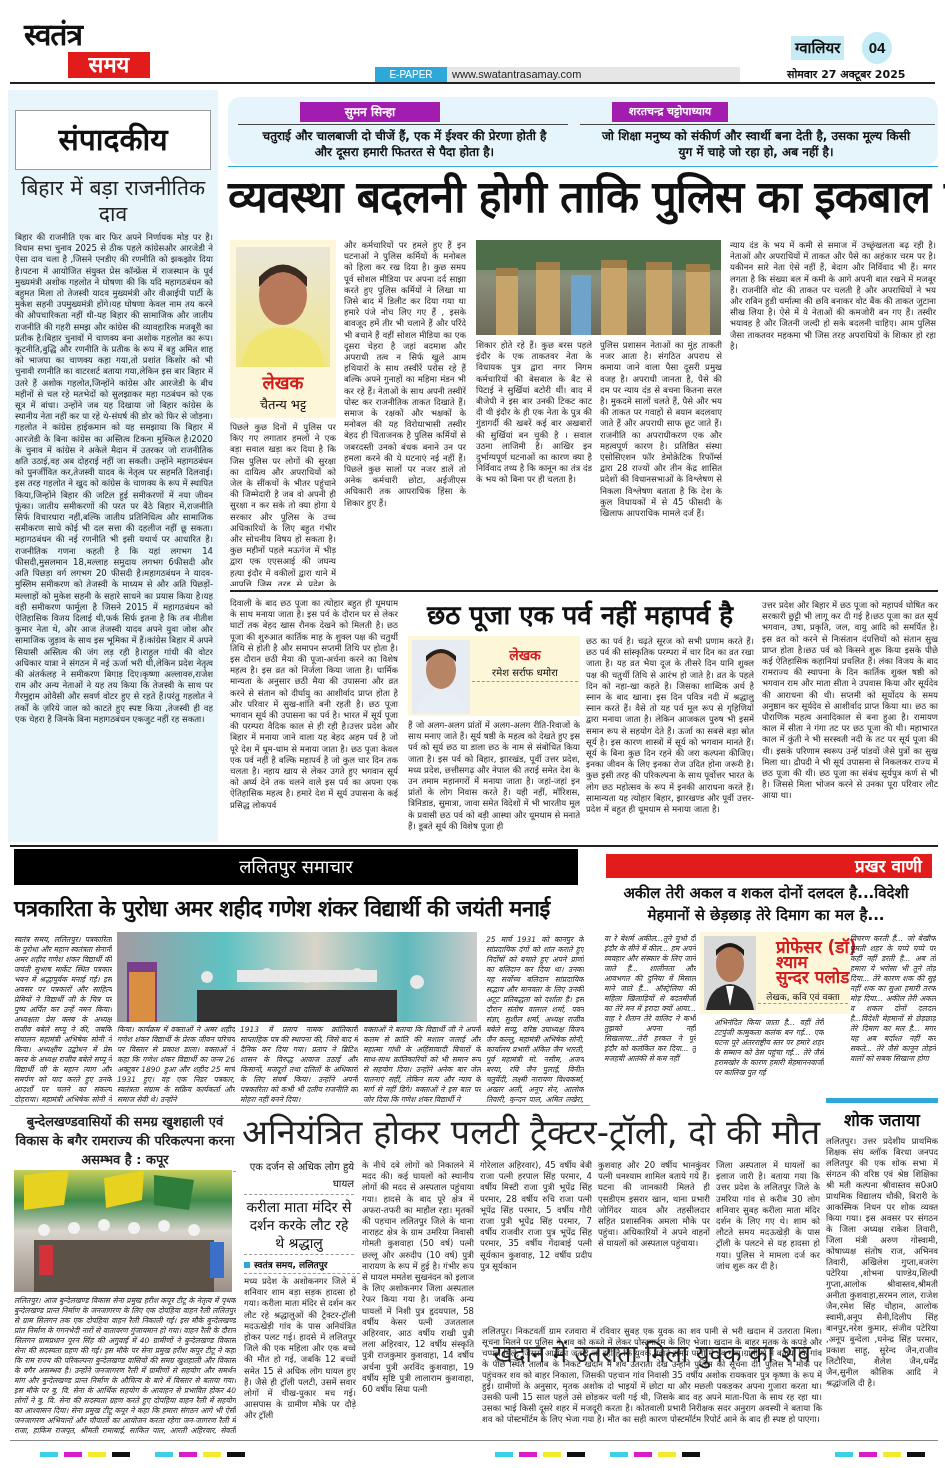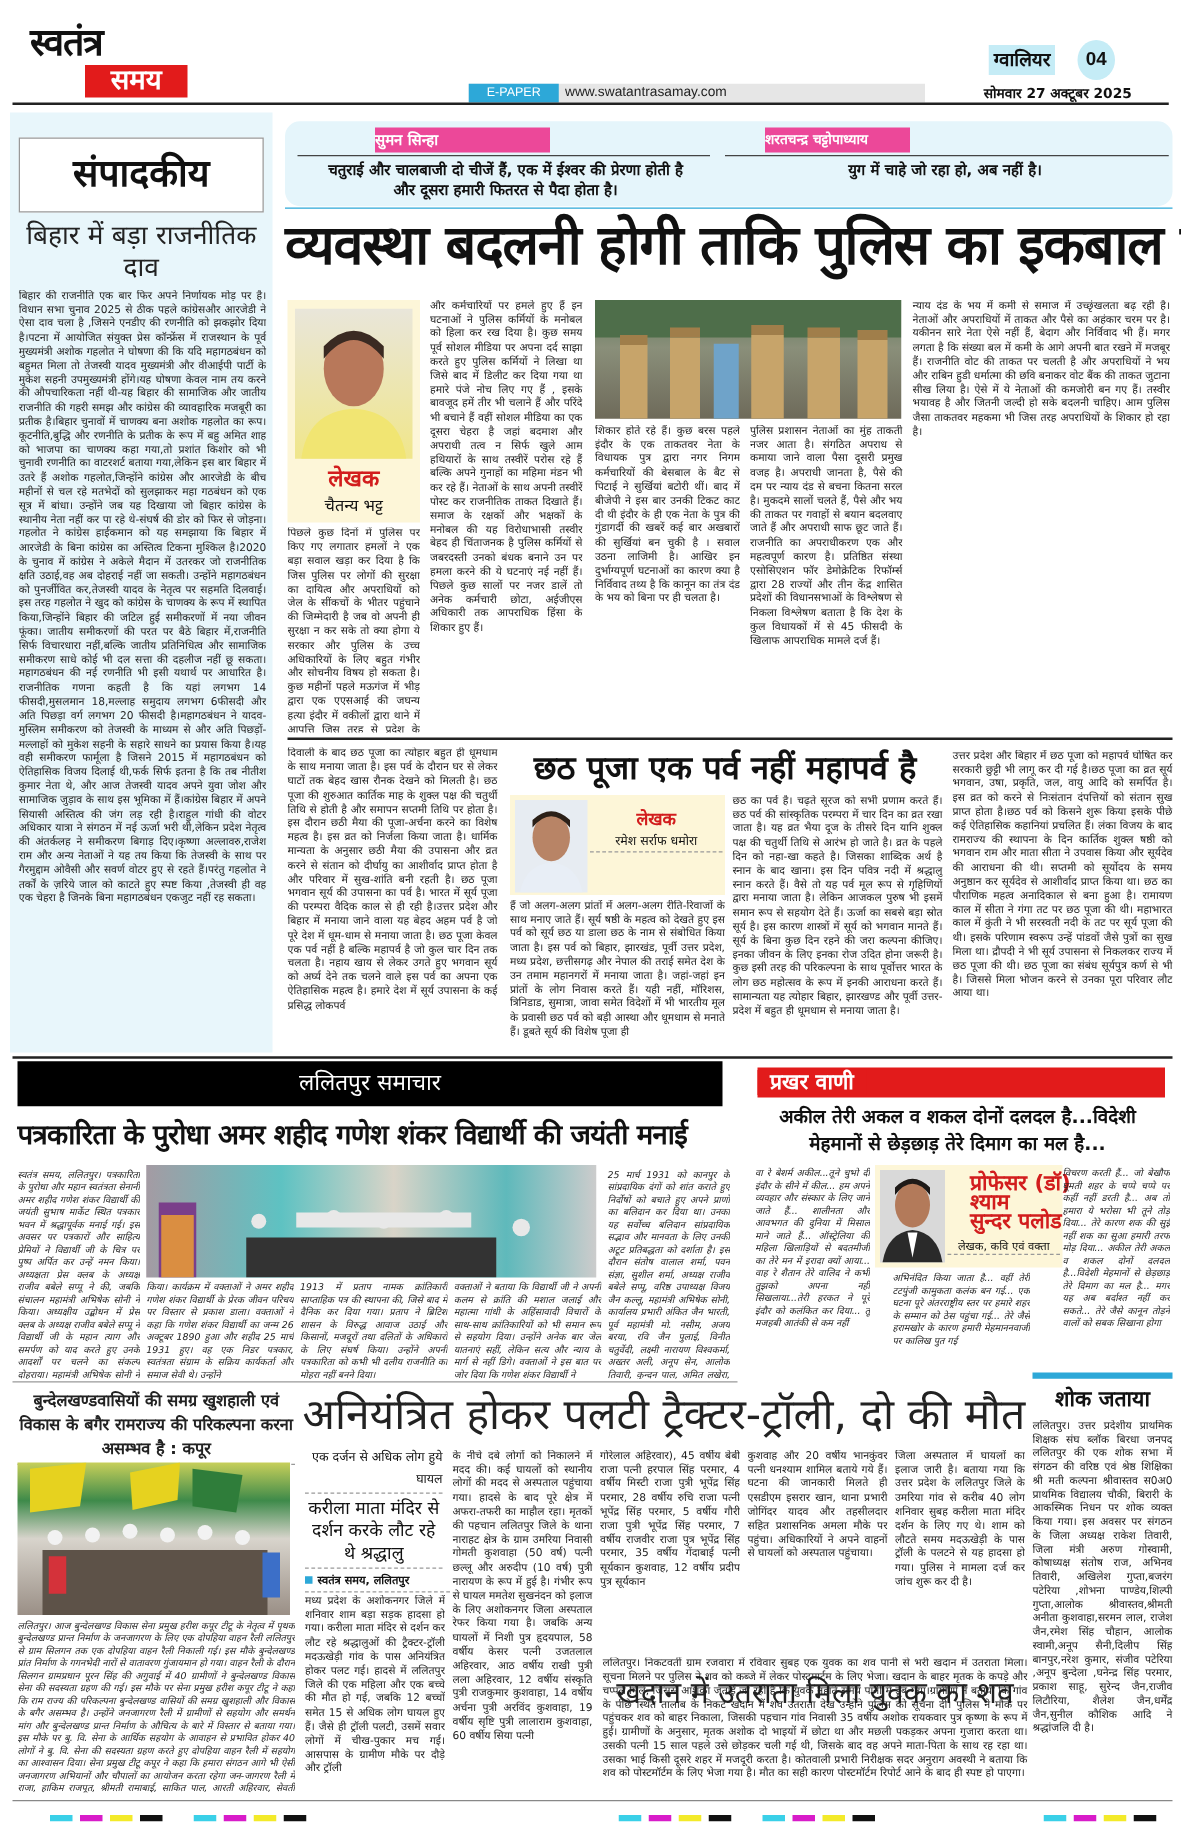--- a/index.html
+++ b/index.html
@@ -15,33 +15,33 @@
 .url{left:452px;top:67px;font-size:11px;line-height:15px;color:#222;font-family:"Liberation Sans",sans-serif}
 .city{left:791px;top:36px;height:24px;padding:0 4px;background:#c5ecf6;font-size:15px;font-weight:bold;line-height:24px}
 .pgno{left:862px;top:32px;width:30px;height:32px;border-radius:50%;background:#c5ecf6;font-size:15px;font-weight:bold;text-align:center;line-height:32px;font-family:"Liberation Sans",sans-serif}
 .date{left:787px;top:66px;font-size:11px;font-weight:bold}
 .rule{left:10px;top:82px;width:925px;height:2px;background:#222}
 .left-col{left:8px;top:90px;width:210px;height:752px;background:#e8f6fb}
 .sampadkiya{left:15px;top:110px;width:196px;height:60px;background:#fff;border:1px solid #999;font-size:30px;font-weight:bold;text-align:center;line-height:58px}
 .edit-title{left:15px;top:175px;width:196px;font-size:21px;text-align:center;line-height:26px;color:#222}
 .coltext{font-size:8.5px;line-height:11.2px;color:#222;text-align:justify;overflow:hidden}
 .quote-box{left:228px;top:97px;width:710px;height:68px;background:#e5f5fb;border-radius:12px}
-.qname{height:20px;background:#ec4899;color:#fff;font-size:12px;font-weight:bold;line-height:20px}
+.qname{height:20px;background:#a21caf;color:#fff;font-size:12px;font-weight:bold;text-align:center;line-height:20px}
 .qline{height:1px;background:#444}
 .qtext{font-size:12px;font-weight:bold;text-align:center;line-height:16px;color:#111}
 .qrule{left:228px;top:166px;width:710px;height:1px;background:#2da8d8}
 .headline{left:228px;top:168px;width:712px;font-size:44px;font-weight:bold;line-height:58px;letter-spacing:-1px;white-space:nowrap;transform:scaleX(0.98);transform-origin:left}
 .photo{background:#9aa7a0}
 .author-card{left:230px;top:240px;width:106px;height:178px;background:#fdf6d8}
 .author-photo{left:236px;top:247px;width:94px;height:120px;background:linear-gradient(#e9e6da,#f0e68a)}
 .lekhak{color:#d21d1d;font-size:18px;font-weight:bold;text-align:center}
 .aname{font-size:13px;text-align:center;color:#111}
 .divider{background:#222}
 .sec-bar{background:#000;color:#fff;text-align:center;font-weight:normal}
-.prakhar-bar{background:#e21b1b;color:#fff;text-align:left;font-weight:bold}
+.prakhar-bar{background:#e21b1b;color:#fff;text-align:right;font-weight:bold}
 .cmyk{height:5px;width:18px}
 </style>
 </head>
 <body>
 
 <div class="abs masthead">
   <div class="abs logo-top">स्वतंत्र</div>
   <div class="abs logo-bot">समय</div>
   <div class="abs urlbar"></div>
   <div class="abs epaper">E-PAPER</div>
@@ -60,20 +60,21 @@
 <div class="abs quote-box"></div>
 <div class="abs qline" style="left:238px;top:124px;width:330px;"></div>
 <div class="abs qname" style="left:300px;top:102px;width:140px;">सुमन सिन्हा</div>
 <div class="abs qtext" style="left:232px;top:128px;width:345px;">
   <div>चतुराई और चालबाजी दो चीजें हैं, एक में ईश्वर की प्रेरणा होती है</div>
   <div>और दूसरा हमारी फितरत से पैदा होता है।</div>
 </div>
 <div class="abs qline" style="left:580px;top:124px;width:355px;"></div>
 <div class="abs qname" style="left:612px;top:102px;width:116px;font-size:11px;">शरतचन्द्र चट्टोपाध्याय</div>
 <div class="abs qtext" style="left:575px;top:128px;width:362px;">
+  <div>जो शिक्षा मनुष्य को संकीर्ण और स्वार्थी बना देती है, उसका मूल्य किसी</div>
   <div>युग में चाहे जो रहा हो, अब नहीं है।</div>
 </div>
 <div class="abs qrule"></div>
 
 <div class="abs headline">व्यवस्था बदलनी होगी ताकि पुलिस का इकबाल बुलंद रहे...</div>
 <div class="abs author-card"></div>
 <div class="abs author-photo">
   <svg width="94" height="120" viewBox="0 0 94 120">
     <ellipse cx="47" cy="48" rx="24" ry="30" fill="#b8785a"></ellipse>
     <path d="M23 40 Q47 10 71 40 L71 30 Q47 5 23 30Z" fill="#3a2a22"></path>
@@ -204,21 +205,21 @@
 <div class="abs" style="left:242px;top:1110px;width:580px;font-size:34px;line-height:44px;color:#222;white-space:nowrap;">अनियंत्रित होकर पलटी ट्रैक्टर-ट्रॉली, दो की मौत</div>
 <div class="abs" style="left:244px;top:1158px;width:110px;font-size:10px;line-height:17px;text-align:right;border-bottom:1px dashed #999;padding-bottom:2px;">एक दर्जन से अधिक लोग हुये घायल</div>
 <div class="abs" style="left:244px;top:1198px;width:110px;font-size:14px;line-height:18px;text-align:center;border-bottom:1px dashed #999;padding-bottom:2px;">करीला माता मंदिर से दर्शन करके लौट रहे थे श्रद्धालु</div>
 <div class="abs" style="left:244px;top:1259px;width:116px;font-size:9px;font-weight:bold;line-height:12px;border-bottom:1px dashed #999;padding-bottom:2px;">
   <span style="display:inline-block;width:6px;height:6px;background:#2da8d8;margin-right:4px;"></span><span>स्वतंत्र समय, ललितपुर</span>
 </div>
 <div class="abs coltext" style="left:244px;top:1276px;width:112px;height:162px;">मध्य प्रदेश के अशोकनगर जिले में शनिवार शाम बड़ा सड़क हादसा हो गया। करीला माता मंदिर से दर्शन कर लौट रहे श्रद्धालुओं की ट्रैक्टर-ट्रॉली मदऊखेड़ी गांव के पास अनियंत्रित होकर पलट गई। हादसे में ललितपुर जिले की एक महिला और एक बच्चे की मौत हो गई, जबकि 12 बच्चों समेत 15 से अधिक लोग घायल हुए हैं। जैसे ही ट्रॉली पलटी, उसमें सवार लोगों में चीख-पुकार मच गई। आसपास के ग्रामीण मौके पर दौड़े और ट्रॉली</div>
 <div class="abs coltext" style="left:362px;top:1160px;width:112px;height:278px;">के नीचे दबे लोगों को निकालने में मदद की। कई घायलों को स्थानीय लोगों की मदद से अस्पताल पहुंचाया गया। हादसे के बाद पूरे क्षेत्र में अफरा-तफरी का माहौल रहा। मृतकों की पहचान ललितपुर जिले के थाना नाराहट क्षेत्र के ग्राम उमरिया निवासी गोमती कुशवाहा (50 वर्ष) पत्नी छल्लू और अरुदीप (10 वर्ष) पुत्री नारायण के रूप में हुई है। गंभीर रूप से घायल ममतेश सुखनंदन को इलाज के लिए अशोकनगर जिला अस्पताल रेफर किया गया है। जबकि अन्य घायलों में निशी पुत्र हृदयपाल, 58 वर्षीय केसर पत्नी उजतलाल अहिरवार, आठ वर्षीय राखी पुत्री लला अहिरवार, 12 वर्षीय संस्कृति पुत्री राजकुमार कुशवाहा, 14 वर्षीय अर्चना पुत्री अरविंद कुशवाहा, 19 वर्षीय सृष्टि पुत्री लालाराम कुशवाहा, 60 वर्षीय सिया पत्नी</div>
 <div class="abs coltext" style="left:480px;top:1160px;width:112px;height:124px;">गोरेलाल अहिरवार), 45 वर्षीय बेबी राजा पत्नी हरपाल सिंह परमार, 4 वर्षीय मिस्टी राजा पुत्री भूपेंद्र सिंह परमार, 28 वर्षीय रुचि राजा पत्नी भूपेंद्र सिंह परमार, 5 वर्षीय गौरी राजा पुत्री भूपेंद्र सिंह परमार, 7 वर्षीय राजवीर राजा पुत्र भूपेंद्र सिंह परमार, 35 वर्षीय गेंदाबाई पत्नी सूर्यकान कुशवाह, 12 वर्षीय प्रदीप पुत्र सूर्यकान</div>
 <div class="abs coltext" style="left:598px;top:1160px;width:112px;height:124px;">कुशवाह और 20 वर्षीय भानकुंवर पत्नी धनश्याम शामिल बताये गये हैं। घटना की जानकारी मिलते ही एसडीएम इसरार खान, थाना प्रभारी जोगिंदर यादव और तहसीलदार सहित प्रशासनिक अमला मौके पर पहुंचा। अधिकारियों ने अपने वाहनों से घायलों को अस्पताल पहुंचाया।</div>
-<div class="abs coltext" style="left:716px;top:1160px;width:104px;height:124px;">जिला अस्पताल में घायलों का इलाज जारी है। बताया गया कि उत्तर प्रदेश के ललितपुर जिले के उमरिया गांव से करीब 40 लोग शनिवार सुबह करीला माता मंदिर दर्शन के लिए गए थे। शाम को लौटते समय मदऊखेड़ी के पास ट्रॉली के पलटने से यह हादसा हो गया। पुलिस ने मामला दर्ज कर जांच शुरू कर दी है।</div>
+<div class="abs coltext" style="left:716px;top:1160px;width:104px;height:124px;">जिला अस्पताल में घायलों का इलाज जारी है। बताया गया कि उत्तर प्रदेश के ललितपुर जिले के उमरिया गांव से करीब 30 लोग शनिवार सुबह करीला माता मंदिर दर्शन के लिए गए थे। शाम को लौटते समय मदऊखेड़ी के पास ट्रॉली के पलटने से यह हादसा हो गया। पुलिस ने मामला दर्ज कर जांच शुरू कर दी है।</div>
 
 <div class="abs" style="left:482px;top:1290px;width:340px;font-size:24px;line-height:32px;text-align:center;color:#222;margin-top:48px;">खदान में उतराता मिला युवक का शव</div>
 <div class="abs coltext" style="left:482px;top:1326px;width:340px;height:110px;font-size:8.5px;line-height:11px;">ललितपुर। निकटवर्ती ग्राम रजवारा में रविवार सुबह एक युवक का शव पानी से भरी खदान में उतराता मिला। सूचना मिलने पर पुलिस ने शव को कब्जे में लेकर पोस्टमार्टम के लिए भेजा। खदान के बाहर मृतक के कपड़े और चप्पल मिले, जिससे आशंका जताई जा रही है कि युवक नहाते समय पानी में डूब गया।ग्रामीणों ने बताया कि गांव के पीछे स्थित तालाब के निकट खदान में शव उतराता देख उन्होंने पुलिस को सूचना दी। पुलिस ने मौके पर पहुंचकर शव को बाहर निकाला, जिसकी पहचान गांव निवासी 35 वर्षीय अशोक रायकवार पुत्र कृष्णा के रूप में हुई। ग्रामीणों के अनुसार, मृतक अशोक दो भाइयों में छोटा था और मछली पकड़कर अपना गुजारा करता था। उसकी पत्नी 15 साल पहले उसे छोड़कर चली गई थी, जिसके बाद वह अपने माता-पिता के साथ रह रहा था। उसका भाई किसी दूसरे शहर में मजदूरी करता है। कोतवाली प्रभारी निरीक्षक सदर अनुराग अवस्थी ने बताया कि शव को पोस्टमॉर्टम के लिए भेजा गया है। मौत का सही कारण पोस्टमॉर्टम रिपोर्ट आने के बाद ही स्पष्ट हो पाएगा।</div>
 
 <div class="abs" style="left:826px;top:1098px;width:112px;height:5px;background:#2da8d8;"></div>
 <div class="abs" style="left:826px;top:1108px;width:112px;font-size:17px;font-weight:bold;text-align:center;line-height:24px;">शोक जताया</div>
 <div class="abs coltext" style="left:826px;top:1136px;width:112px;height:300px;font-size:8.5px;line-height:11px;">ललितपुर। उत्तर प्रदेशीय प्राथमिक शिक्षक संघ ब्लॉक बिरधा जनपद ललितपुर की एक शोक सभा में संगठन की वरिष्ठ एवं श्रेष्ठ शिक्षिका श्री मती कल्पना श्रीवास्तव स0अ0 प्राथमिक विद्यालय चौकी, बिरारी के आकस्मिक निधन पर शोक व्यक्त किया गया। इस अवसर पर संगठन के जिला अध्यक्ष राकेश तिवारी, जिला मंत्री अरुण गोस्वामी, कोषाध्यक्ष संतोष राज, अभिनव तिवारी, अखिलेश गुप्ता,बजरंग पटेरिया ,शोभना पाण्डेय,शिल्पी गुप्ता,आलोक श्रीवास्तव,श्रीमती अनीता कुशवाहा,सरमन लाल, राजेश जैन,रमेश सिंह चौहान, आलोक स्वामी,अनूप सैनी,दिलीप सिंह बानपुर,नरेश कुमार, संजीव पटेरिया ,अनूप बुन्देला ,घनेन्द्र सिंह परमार, प्रकाश साहू, सुरेन्द जैन,राजीव लिटौरिया, शैलेश जैन,धर्मेंद्र जैन,सुनील कौशिक आदि ने श्रद्धांजलि दी है।</div>
 
 <div class="abs divider" style="left:10px;top:1440px;width:928px;height:1px;background:#888;"></div>
 <div class="abs" style="left:40px;top:1452px;display:flex;gap:6px;">

